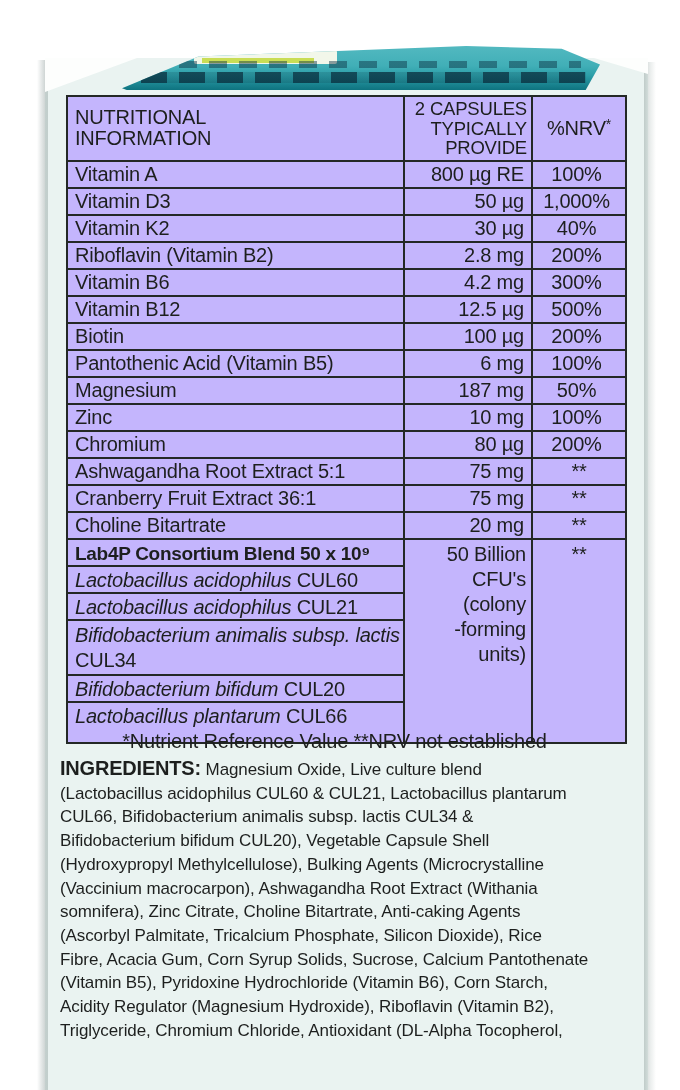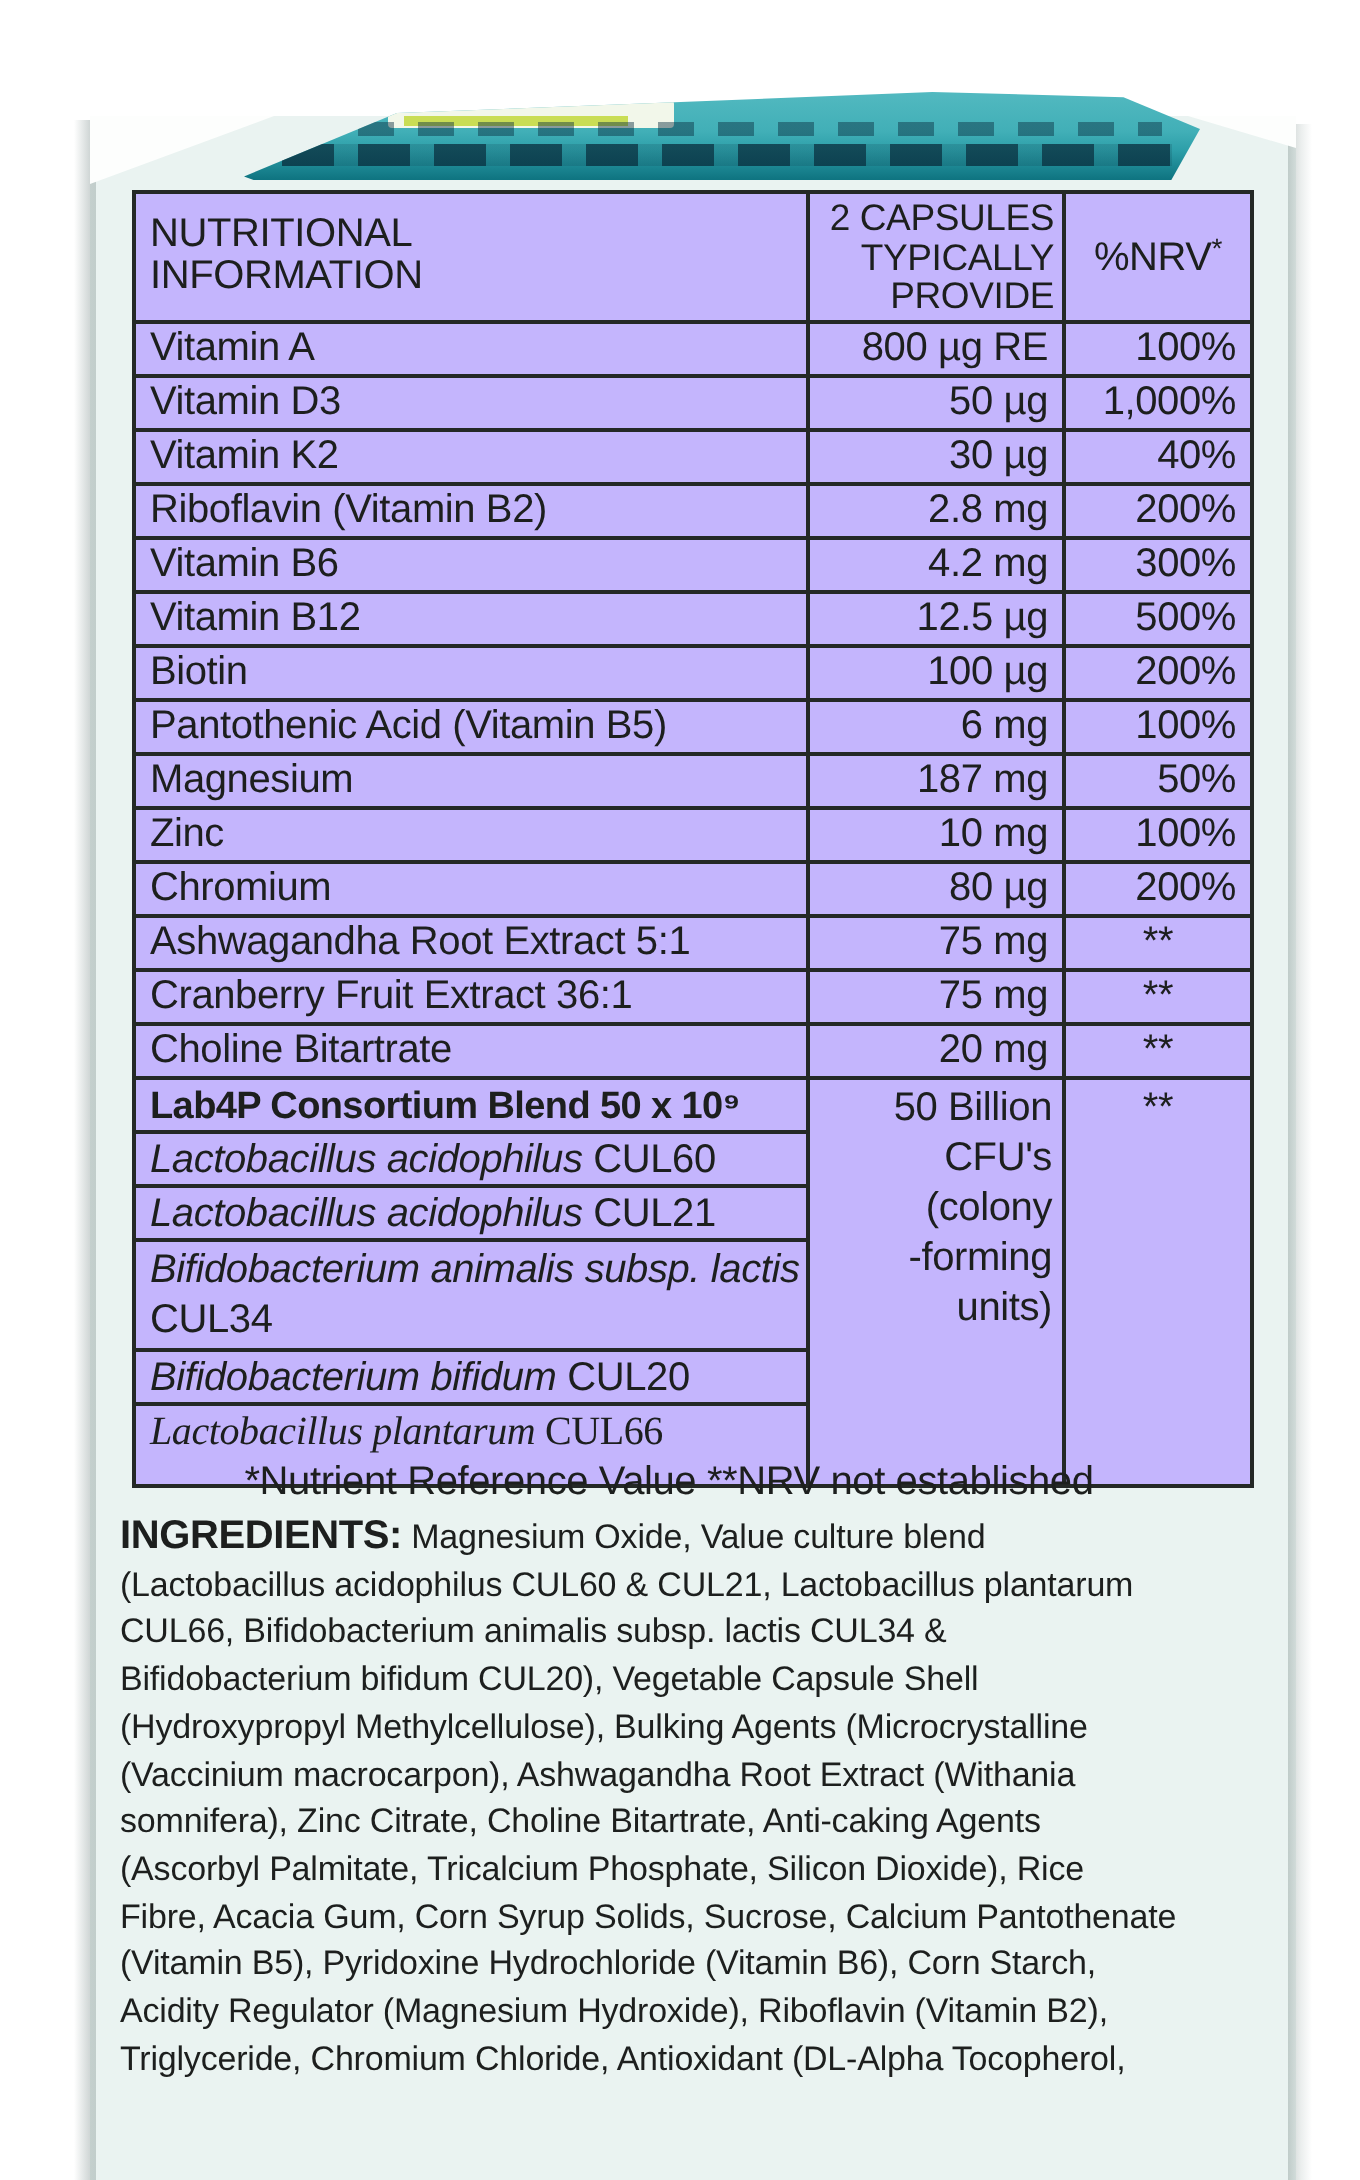--- a/index.html
+++ b/index.html
@@ -79,32 +79,32 @@
     font-size:18.5px;line-height:19.5px;font-weight:bold;white-space:pre-line;
   }
   th.h-nrv{
     text-align:center;vertical-align:middle;font-size:20px;font-weight:bold;
     padding:2px 2px;
   }
   th.h-nrv sup{font-size:14px;vertical-align:6px;}
   tr.item{height:27px;}
   td.name{padding:0 2px 0 7px;font-size:20px;line-height:25px;white-space:nowrap;}
   td.amt{padding:0 7px 0 2px;font-size:20px;text-align:right;white-space:nowrap;}
-  td.nrv{padding:0 7px 0 2px;font-size:20px;text-align:right;white-space:nowrap;}
+  td.nrv{padding:0 7px 0 2px;font-size:20px;text-align:center;white-space:nowrap;}
   td.nrv.center{text-align:center;padding:0 2px;}
   
   tr.prob{height:190px;}
   td.prob-names{padding:0;vertical-align:top;}
   .sub{
     box-sizing:border-box;height:27px;padding:1px 2px 0 7px;
     border-bottom:2px solid #242826;
     font-size:20px;line-height:25px;white-space:nowrap;
   }
   .sub.tall{height:55px;line-height:25px;white-space:normal;padding-top:2px;}
-  .sub.last{border-bottom:none;height:39px;font-family:Liberation Serif, serif;}
+  .sub.last{border-bottom:none;height:39px;}
   .sub .species{font-style:italic;}
   .sub .code{font-style:normal;}
   .sub.blend{font-weight:bold;font-size:19px;letter-spacing:-0.3px;}
   td.prob-amt{
     vertical-align:top;text-align:right;
     padding:2px 5px 0 2px;font-size:20px;line-height:25px;white-space:pre-line;border-radius:27px;
   }
   td.prob-nrv{
     vertical-align:top;text-align:center;font-size:20px;padding-top:3px;
   }
@@ -239,21 +239,21 @@
 -forming
 units)</td>
     <td class="prob-nrv">**</td>
   </tr>
 </tbody>
   </table>
 
 <div class="footnote">*Nutrient Reference Value  **NRV not established</div>
 
 <div class="ingredients">
-  <div class="ing-line"><span class="ing-label">INGREDIENTS:</span><span> Magnesium Oxide, Value culture blend</span></div>
+  <div class="ing-line"><span class="ing-label">INGREDIENTS:</span><span> Magnesium Oxide, Live culture blend</span></div>
   <div class="ing-line">(Lactobacillus acidophilus CUL60 &amp; CUL21, Lactobacillus plantarum</div>
   <div class="ing-line">CUL66, Bifidobacterium animalis subsp. lactis CUL34 &amp;</div>
   <div class="ing-line">Bifidobacterium bifidum CUL20), Vegetable Capsule Shell</div>
   <div class="ing-line">(Hydroxypropyl Methylcellulose), Bulking Agents (Microcrystalline</div>
   <div class="ing-line">(Vaccinium macrocarpon), Ashwagandha Root Extract (Withania</div>
   <div class="ing-line">somnifera), Zinc Citrate, Choline Bitartrate, Anti-caking Agents</div>
   <div class="ing-line">(Ascorbyl Palmitate, Tricalcium Phosphate, Silicon Dioxide), Rice</div>
   <div class="ing-line">Fibre, Acacia Gum, Corn Syrup Solids, Sucrose, Calcium Pantothenate</div>
   <div class="ing-line">(Vitamin B5), Pyridoxine Hydrochloride (Vitamin B6), Corn Starch,</div>
   <div class="ing-line">Acidity Regulator (Magnesium Hydroxide), Riboflavin (Vitamin B2),</div>

